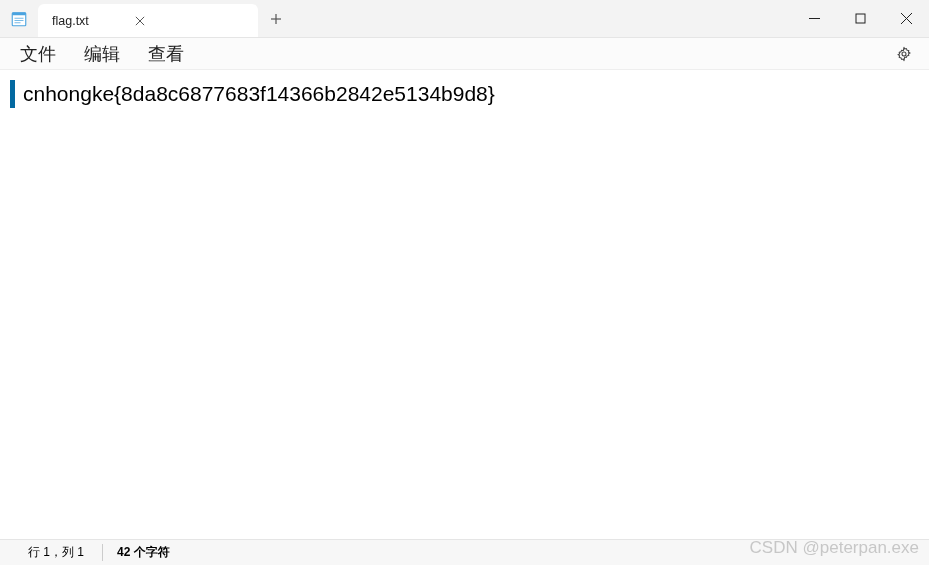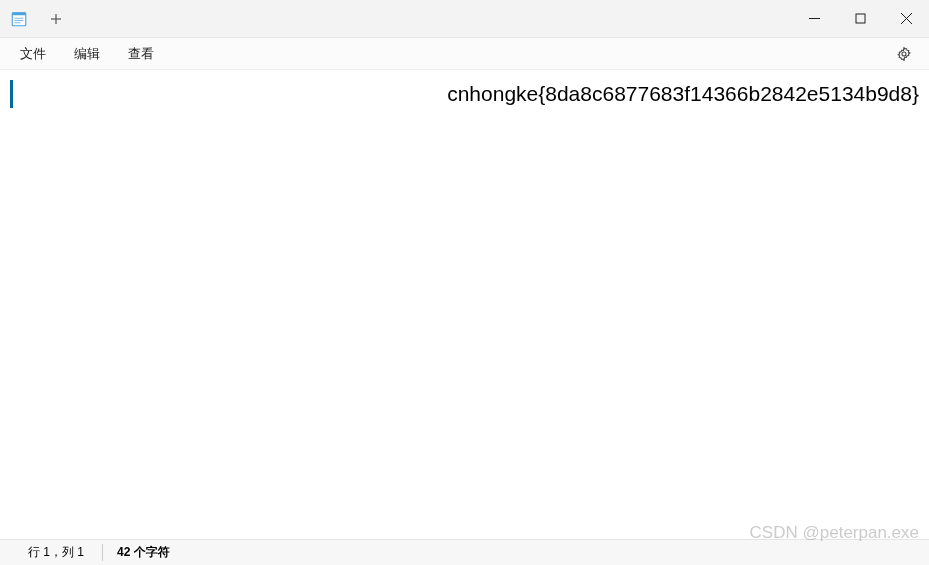--- a/index.html
+++ b/index.html
@@ -86,21 +86,21 @@
       height: 32px;
       background: #fbfbfb;
       display: flex;
       align-items: center;
       padding: 0 6px;
       border-bottom: 1px solid #eee;
       gap: 0;
     }
     .menu-item {
       padding: 4px 14px;
-      font-size: 13px;
+      font-size: 18px;
       color: #222;
       cursor: pointer;
       border-radius: 3px;
     }
     .settings-btn {
       width: 30px;
       height: 30px;
       display: flex;
       align-items: center;
       justify-content: center;
@@ -113,24 +113,23 @@
       flex: 1;
       background: #ffffff;
       padding: 10px 10px;
       font-size: 21px;
       color: #000;
       font-family: "Segoe UI", "Microsoft YaHei", sans-serif;
       position: relative;
       overflow: hidden;
     }
     .editor-content {
-      border-left: 3px solid #0369a1;
-      padding-left: 16px;
+      border-left: 5px solid #0369a1;
+      padding-left: 8px;
       line-height: 1.35;
-      text-align: right;
     }
     .statusbar {
       height: 26px;
       background: #f7f7f7;
       border-top: 1px solid #e5e5e5;
       display: flex;
       align-items: center;
       font-size: 12px;
       color: #000000;
       padding: 0 28px;
@@ -144,39 +143,48 @@
       font-weight: bold;
     }
     .status-right {
       margin-left: auto;
       display: flex;
       align-items: center;
     }
     .watermark {
       position: absolute;
       right: 10px;
-      bottom: 22px;
+      bottom: 7px;
       font-size: 17px;
       color: rgba(160,160,160,0.55);
       font-family: Arial, sans-serif;
       pointer-events: none;
     }
   </style>
 </head>
 <body>
 
 <div class="titlebar">
   <div class="app-icon">
     <svg viewBox="0 0 24 24">
       <rect x="3" y="4" width="18" height="17" rx="1" fill="#ffffff" stroke="#4aa3df" stroke-width="1.5"></rect>
       <rect x="3" y="3" width="18" height="4" rx="1" fill="#4aa3df"></rect>
       <line x1="6" y1="11" x2="18" y2="11" stroke="#4aa3df" stroke-width="1"></line>
       <line x1="6" y1="14" x2="18" y2="14" stroke="#4aa3df" stroke-width="1"></line>
       <line x1="6" y1="17" x2="14" y2="17" stroke="#4aa3df" stroke-width="1"></line>
     </svg>
+  </div>
+  <div class="tab">
+    <span>flag.txt</span>
+    <span class="tab-close">
+      <svg viewBox="0 0 12 12" width="10" height="10">
+          <line x1="1" y1="1" x2="11" y2="11" stroke="#555" stroke-width="1.2"></line>
+          <line x1="11" y1="1" x2="1" y2="11" stroke="#555" stroke-width="1.2"></line>
+        </svg>
+    </span>
   </div>
   <div class="new-tab">
     <svg viewBox="0 0 12 12" width="12" height="12">
         <line x1="6" y1="1" x2="6" y2="11" stroke="#555" stroke-width="1.2"></line>
         <line x1="1" y1="6" x2="11" y2="6" stroke="#555" stroke-width="1.2"></line>
       </svg>
   </div>
   <div class="spacer"></div>
   <div class="win-controls">
     <div class="win-btn">

